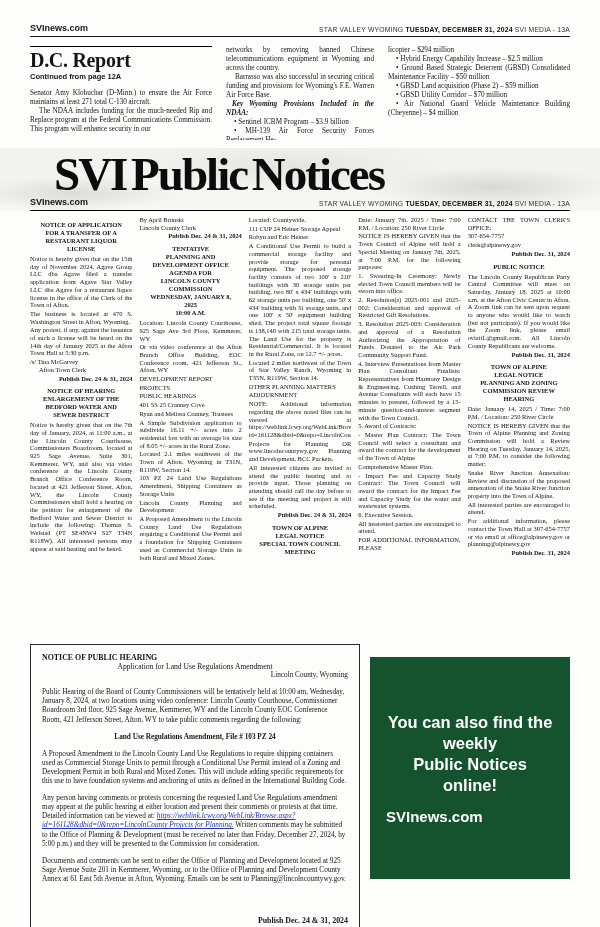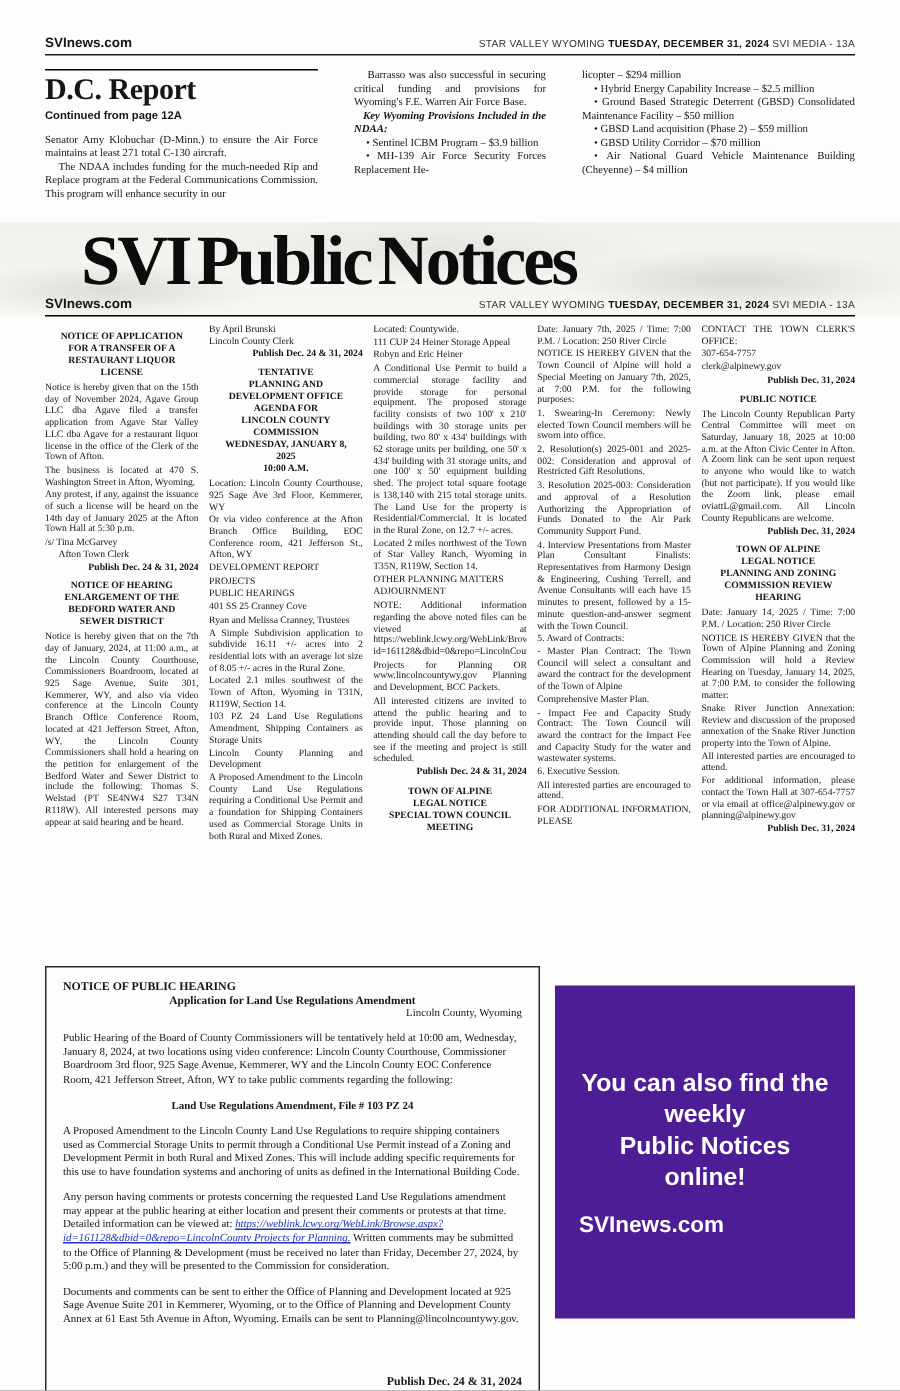--- a/index.html
+++ b/index.html
@@ -9,21 +9,21 @@
     font-family:"Liberation Serif", serif; position:relative; overflow:hidden;
     padding:0 30px; margin:0 auto;
   }
   
   .topbar{ display:flex; justify-content:space-between; align-items:flex-end; padding-top:23px; }
   .brand{ font-family:"Liberation Sans",sans-serif; font-weight:bold; font-size:9px; }
   .dateline{ font-family:"Liberation Sans",sans-serif; font-size:6.8px; color:#333; letter-spacing:.2px; }
   .dateline b{ color:#111; }
   .rule{ border-top:1px solid #1a1a1a; margin-top:3px; }
   
-  .dc{ display:flex; gap:24px; margin-top:9px; height:94px; overflow:hidden; }
+  .dc{ display:flex; gap:14px; margin-top:9px; height:94px; overflow:hidden; }
   .dc-colA{ width:182px; flex:none; }
   .dc-colB{ flex:1; }
   .dc-colC{ width:182px; flex:none; }
   .dc-rule{ border-top:1.5px solid #000; margin-bottom:3px; }
   .dc-title{ font-size:20px; font-weight:bold; letter-spacing:-.3px; line-height:1; }
   .dc-cont{ font-family:"Liberation Sans",sans-serif; font-weight:bold; font-size:7.5px; margin:2px 0 8px; }
   .dc-p, .dc-li, .dc-b{ font-size:7.2px; line-height:9px; text-align:justify; }
   .dc-ind{ text-indent:9px; }
   .dc-li{ text-indent:8px; }
   .dc-b{ font-weight:bold; text-indent:6px;font-style:italic; }
@@ -51,21 +51,21 @@
   .n-s{ margin:0; }
   .n-s2{ margin-left:9px; }
   
   .bottom{ display:flex; gap:10px; margin-top:8px; }
   .hbox{
     width:330px; flex:none; height:288px; border:1.3px solid #2a2a2a;
     padding:8px 11px 6px; font-size:7.25px; line-height:9.1px; overflow:hidden;
     display:flex; flex-direction:column;
   }
   .bx-t1{ font-weight:bold; font-size:7.9px; }
-  .bx-t2{ font-weight:bold; text-align:center; font-size:7.6px; }
+  .bx-t2{ font-weight:normal; text-align:center; font-size:7.6px; }
   .bx-c{ text-align:right; margin-bottom:8px; }
   .bx-p{ margin-bottom:8px; }
   .bx-bc{ font-weight:bold; text-align:center; margin-bottom:8px; }
   .bx-pub{ font-weight:bold; text-align:right; font-size:7.9px; margin-top:auto; }
   .bx-link{ color:#2233bb; text-decoration:underline; font-style:italic; }
   .promo{
     flex:1; height:222px; margin-top:13px; color:#fff;
     font-family:"Liberation Sans",sans-serif; font-weight:bold;
     display:flex; flex-direction:column; justify-content:center; padding:0 16px;
   }
@@ -87,20 +87,21 @@
     <div class="dc-colA">
       <div class="dc-rule"></div>
       <div class="dc-title">D.C. Report</div>
       <div class="dc-cont">Continued from page 12A</div>
       <div id="dcA">
           <div class="dc-p">Senator Amy Klobuchar (D-Minn.) to ensure the Air Force maintains at least 271 total C-130 aircraft.</div>
           <div class="dc-p dc-ind">The NDAA includes funding for the much-needed Rip and Replace program at the Federal Communications Commission. This program will enhance security in our</div>
         </div>
     </div>
     <div class="dc-colB" id="dcB">
+        <div class="dc-p">networks by removing banned Chinese telecommunications equipment in Wyoming and across the country.</div>
         <div class="dc-p dc-ind">Barrasso was also successful in securing critical funding and provisions for Wyoming's F.E. Warren Air Force Base.</div>
         <div class="dc-b">Key Wyoming Provisions Included in the NDAA:</div>
         <div class="dc-li">• Sentinel ICBM Program – $3.9 billion</div>
         <div class="dc-li">• MH-139 Air Force Security Forces Replacement He-</div>
       </div>
     <div class="dc-colC" id="dcC">
         <div class="dc-p">licopter – $294 million</div>
         <div class="dc-li">• Hybrid Energy Capability Increase – $2.5 million</div>
         <div class="dc-li">• Ground Based Strategic Deterrent (GBSD) Consolidated Maintenance Facility – $50 million</div>
         <div class="dc-li">• GBSD Land acquisition (Phase 2) – $59 million</div>
@@ -220,20 +221,20 @@
         <div class="bx-t1">NOTICE OF PUBLIC HEARING</div>
         <div class="bx-t2">Application for Land Use Regulations Amendment</div>
         <div class="bx-c">Lincoln County, Wyoming</div>
         <div class="bx-p">Public Hearing of the Board of County Commissioners will be tentatively held at 10:00 am, Wednesday, January 8, 2024, at two locations using video conference:  Lincoln County Courthouse, Commissioner Boardroom 3rd floor, 925 Sage Avenue, Kemmerer, WY and the Lincoln County EOC Conference Room, 421 Jefferson Street, Afton, WY to take public comments regarding the following:</div>
         <div class="bx-bc">Land Use Regulations Amendment, File # 103 PZ 24</div>
         <div class="bx-p">A Proposed Amendment to the Lincoln County Land Use Regulations to require shipping containers used as Commercial Storage Units to permit through a Conditional Use Permit instead of a Zoning and Development Permit in both Rural and Mixed Zones. This will include adding specific requirements for this use to have foundation systems and anchoring of units as defined in the International Building Code.</div>
         <div class="bx-p"><span>Any person having comments or protests concerning the requested Land Use Regulations amendment may appear at the public hearing at either location and present their comments or protests at that time.  Detailed information can be viewed at: </span><span class="bx-link">https://weblink.lcwy.org/WebLink/Browse.aspx?id=161128&amp;dbid=0&amp;repo=LincolnCounty Projects for Planning.</span><span>  Written comments may be submitted to the Office of Planning &amp; Development (must be received no later than Friday, December 27, 2024, by 5:00 p.m.) and they will be presented to the Commission for consideration.</span></div>
         <div class="bx-p">Documents and comments can be sent to either the Office of Planning and Development located at 925 Sage Avenue Suite 201 in Kemmerer, Wyoming, or to the Office of Planning and Development County Annex at 61 East 5th Avenue in Afton, Wyoming. Emails can be sent to Planning@lincolncountywy.gov.</div>
         <div class="bx-pub">Publish Dec. 24 &amp; 31, 2024</div>
       </div>
-    <div class="promo" style="background: #4c1d95;">
+    <div class="promo" style="background: #14532d;">
       <div class="promo-line">You can also find the weekly</div>
       <div class="promo-line">Public Notices online!</div>
       <div class="promo-site">SVInews.com</div>
     </div>
   </div>
 
 </div>
 
 </body></html>

